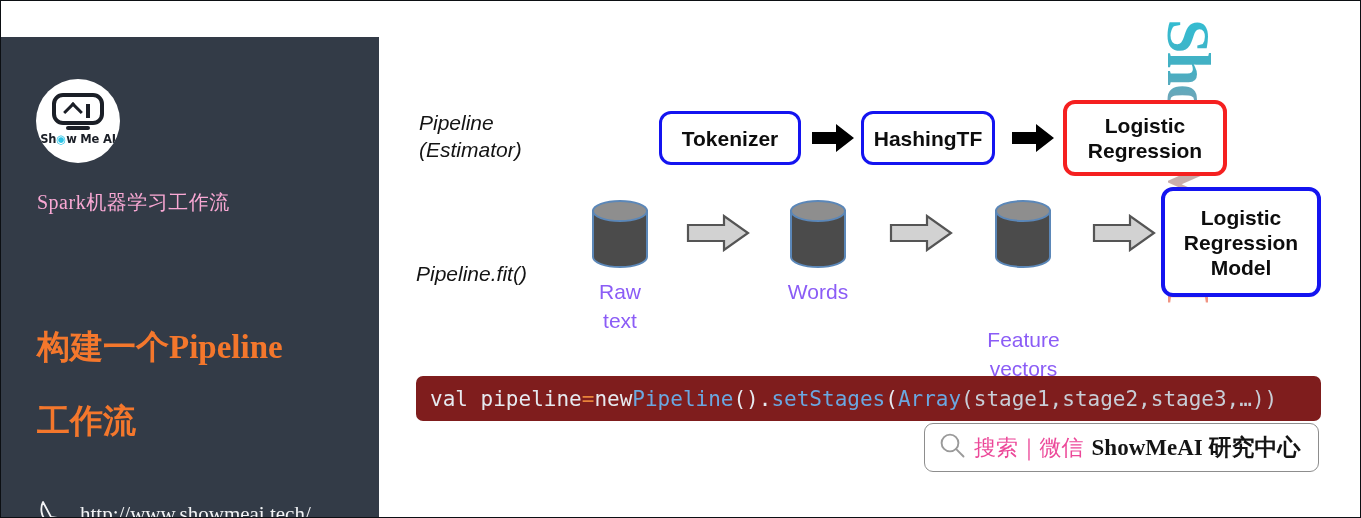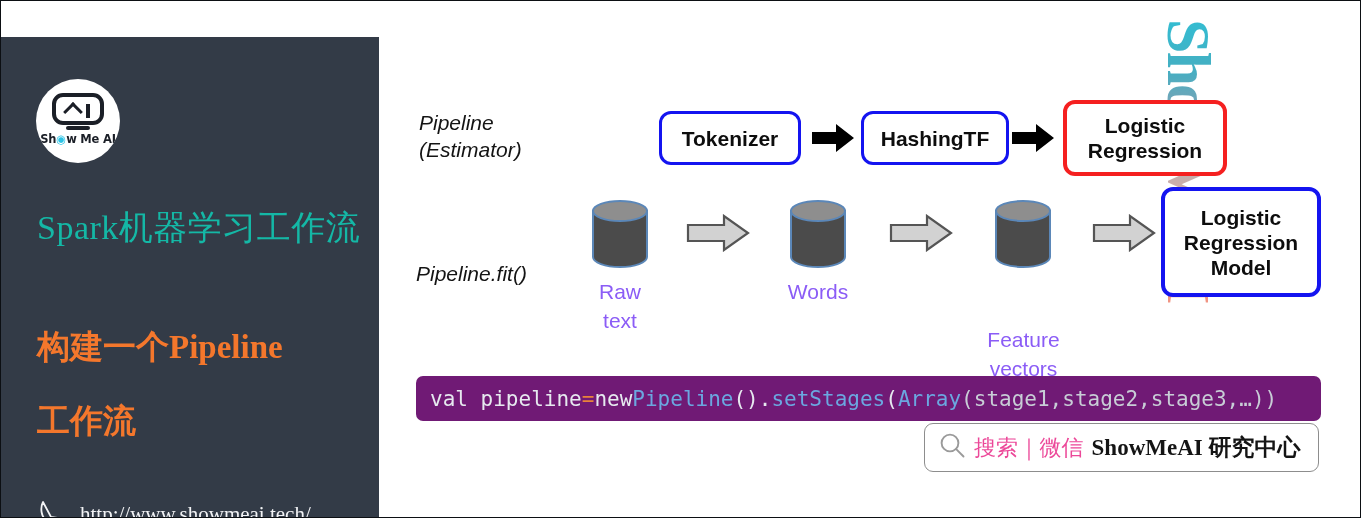--- a/index.html
+++ b/index.html
@@ -78,26 +78,26 @@
     font-size: 11.5px;
     color: #1b1f27;
     letter-spacing: -0.2px;
     white-space: nowrap;
   }
   #logo-text .eye {
     color: #2ec4e6;
   }
   #side-title {
     position: absolute;
-    left: 36px; top: 168px;
+    left: 36px; top: 152px;
     width: 330px;
     font-family: "Liberation Serif", serif;
-    font-size: 34px;
+    font-size: 20px;
     font-weight: 400;
-    color: #14b8a6;
+    color: #f9a8d4;
     letter-spacing: 0.5px;
     white-space: nowrap;
   }
   .side-sub {
     position: absolute;
     left: 36px;
     width: 330px;
     font-family: "Liberation Serif", serif;
     font-size: 33px;
     font-weight: bold;
@@ -186,21 +186,21 @@
     color: #0d0d0d;
     line-height: 25px;
   }
   #box-tokenizer {
     left: 280px; top: 110px;
     width: 142px; height: 54px;
     border: 3.5px solid #1414f0;
   }
   #box-hashingtf {
     left: 482px; top: 110px;
-    width: 148px; height: 54px;
+    width: 134px; height: 54px;
     border: 3.5px solid #1414f0;
   }
   #box-logreg {
     left: 684px; top: 99px;
     width: 164px; height: 76px;
     border: 4px solid #f52020;
   }
   #box-logregmodel {
     left: 782px; top: 186px;
     width: 160px; height: 110px;
@@ -245,21 +245,21 @@
   }
   #arrow-g1 { left: 307px; top: 213px; }
   #arrow-g2 { left: 510px; top: 213px; }
   #arrow-g3 { left: 713px; top: 213px; }
 
   
   #code-bar {
     position: absolute;
     left: 37px; top: 375px;
     width: 905px; height: 45px;
-    background: #701a75;
+    background: #7f1d1d;
     border-radius: 7px;
     display: flex;
     align-items: center;
     box-sizing: border-box;
     padding: 0 14px;
     font-family: "DejaVu Sans Mono", monospace;
     font-size: 21px;
     letter-spacing: 0px;
     white-space: nowrap;
     overflow: hidden;

